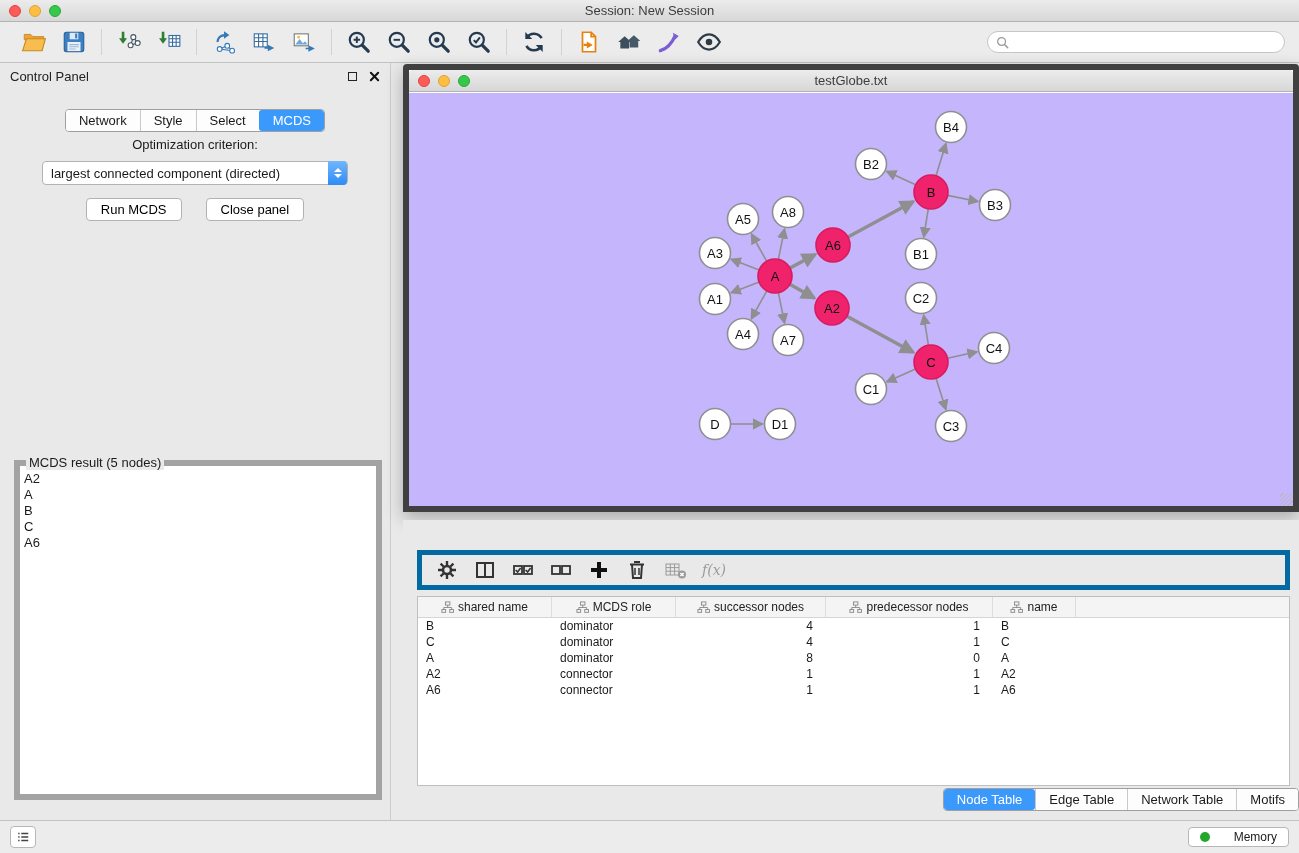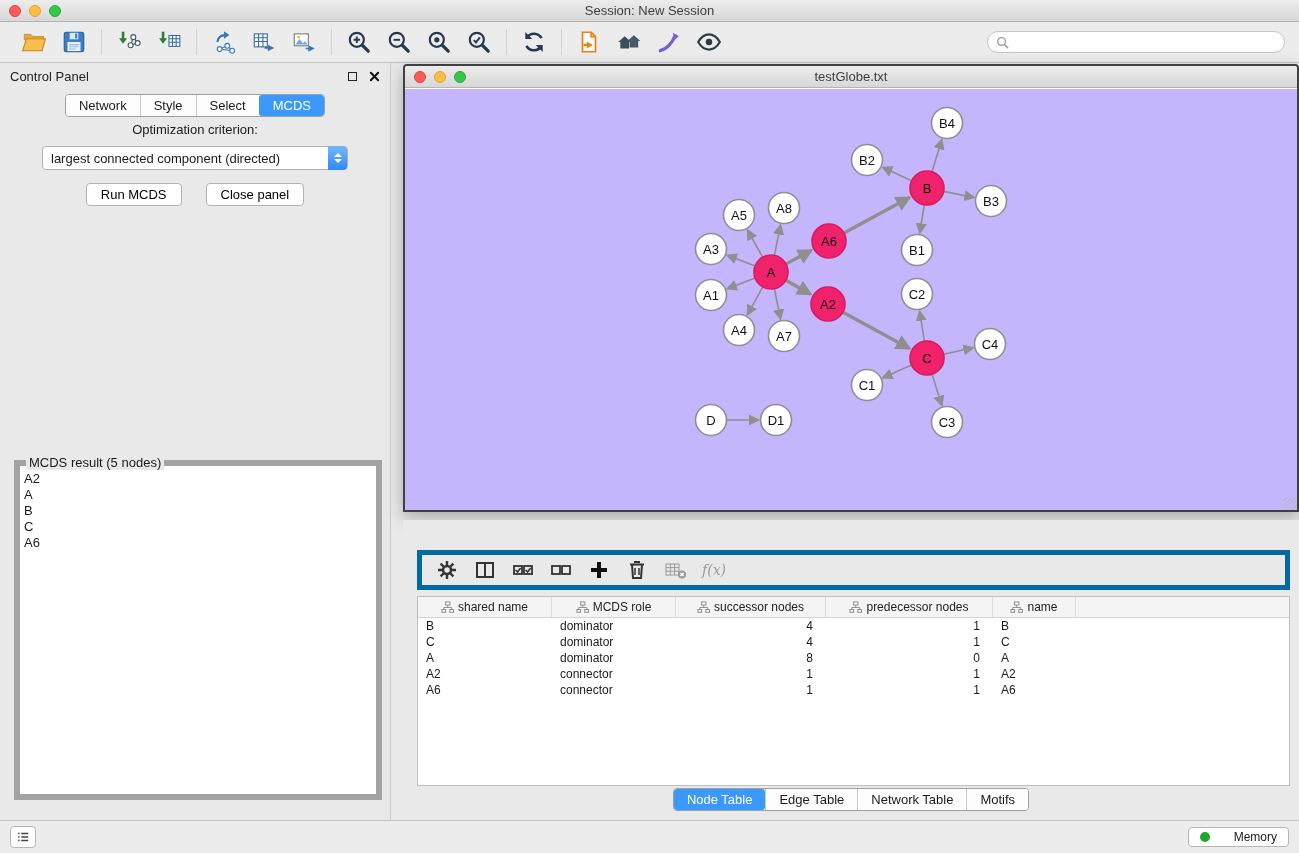--- a/index.html
+++ b/index.html
@@ -48,21 +48,21 @@
 
   
   .control-panel {
     position:absolute; left:0; top:63px; width:391px; height:757px;
     background:#e9e9e9; border-right:1px solid #cdcdcd;
   }
   .seg { display:flex; align-items:stretch; border:1px solid #9f9f9f; border-radius:4px; background:#fdfdfd; overflow:hidden; }
   .seg-btn { padding:3px 13px; color:#1a1a1a; border-left:1px solid #c9c9c9; background:#fdfdfd; cursor:default; white-space:nowrap; }
   .seg-btn:first-child { border-left:none; }
   .seg-btn.active { background:#3b99fc; color:#fff; border-radius:3px; border-left-color:#3b99fc; }
-  .cp-tabs-row { display:flex; justify-content:center; margin-top:5px; }
+  .cp-tabs-row { display:flex; justify-content:center; margin-top:20px; }
   .cp-opt-label { text-align:center; margin-top:5px; }
   .cp-dropdown {
     width:306px; height:24px; margin:9px auto 0; background:#fff;
     border:1px solid #b2b2b2; border-radius:4px;
     display:flex; align-items:center; padding-left:8px; position:relative; cursor:default;
   }
   .dd-arrows {
     position:absolute; right:0; top:-1px; width:19px; height:24px;
     background:linear-gradient(#71b6fd,#2f8bf7);
     border-radius:0 4px 4px 0;
@@ -78,21 +78,21 @@
   .result-fieldset {
     position:absolute; left:14px; right:8px; top:392px; height:345px;
     border:6px solid #a3a3a3; background:#fff; padding:1px 4px;
   }
   .result-fieldset legend { background:#e9e9e9; padding:0 3px; margin-left:2px; font-size:13px; }
   .result-list { line-height:16px; }
 
   
   .network-window {
     position:absolute; left:403px; top:64px; width:896px; height:448px;
-    background:#fff; border:2px solid #404040; border-radius:4px 4px 0 0;
+    background:#fff; border:6px solid #404040; border-radius:4px 4px 0 0;
     box-shadow:0 6px 18px rgba(0,0,0,0.28);
   }
   .nw-titlebar {
     height:22px; background:linear-gradient(#ececec,#d7d7d7);
     border-bottom:1px solid #b3b3b3; border-radius:4px 4px 0 0;
     display:flex; align-items:center; position:relative;
   }
   .nw-canvas { position:absolute; left:0; right:0; top:23px; bottom:0; background:#c4b5fd; overflow:hidden; }
   .nw-grip {
     position:absolute; right:0; bottom:0; width:13px; height:13px;
@@ -115,21 +115,21 @@
   }
   .thead { display:flex; height:21px; border-bottom:1px solid #d5d5d5; background:#f4f4f4; }
   .th {
     display:flex; align-items:center; justify-content:center; gap:4px;
     font-size:12px; color:#222; border-right:1px solid #dcdcdc; height:100%;
     cursor:default; overflow:hidden; white-space:nowrap;
   }
   .tr { display:flex; height:16px; align-items:center; }
   .td { font-size:12px; height:100%; display:flex; align-items:center; padding:0 8px; white-space:nowrap; overflow:hidden; }
   .td.right { justify-content:flex-end; padding-right:13px; }
-  .tp-tabs-row { position:absolute; bottom:5px; left:0; right:0; display:flex; justify-content:center; }
+  .tp-tabs-row { position:absolute; bottom:5px; left:0; right:0; display:flex; justify-content:flex-end; }
 
   
   .statusbar {
     position:absolute; left:0; right:0; bottom:0; height:33px;
     background:#ececec; border-top:1px solid #c2c2c2;
     display:flex; align-items:center; padding:0 10px;
   }
   .sb-left-btn {
     width:26px; height:22px; background:#fff; border:1px solid #b7b7b7; border-radius:4px;
     display:flex; align-items:center; justify-content:center; cursor:default;

